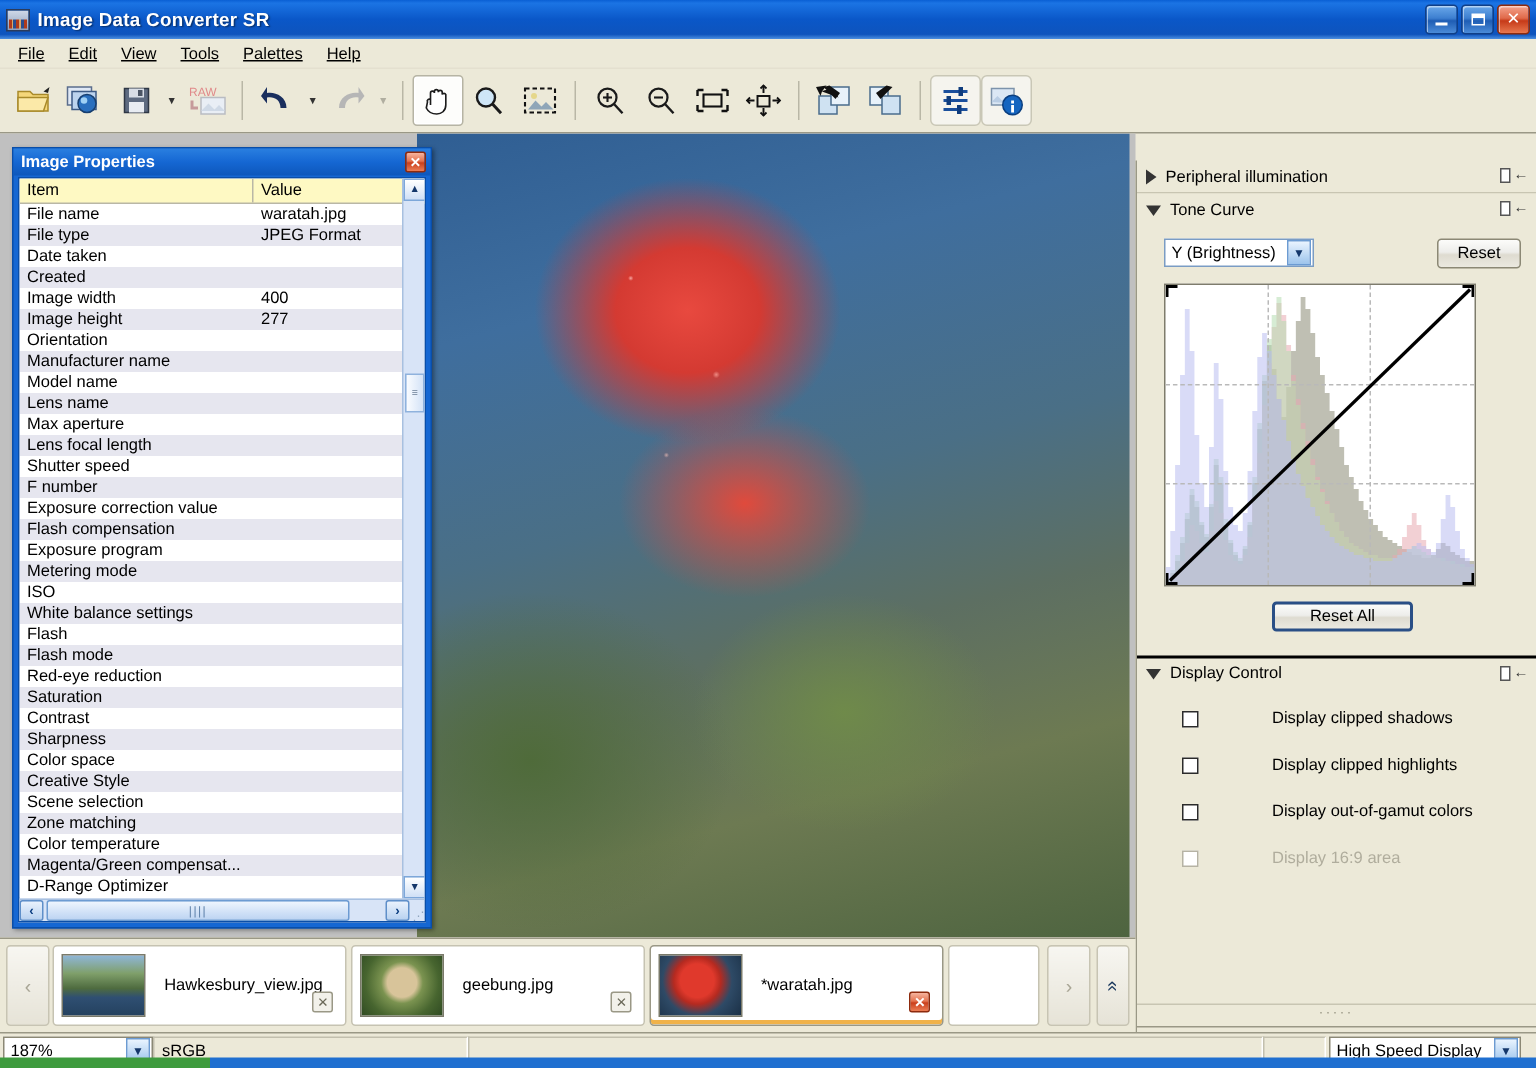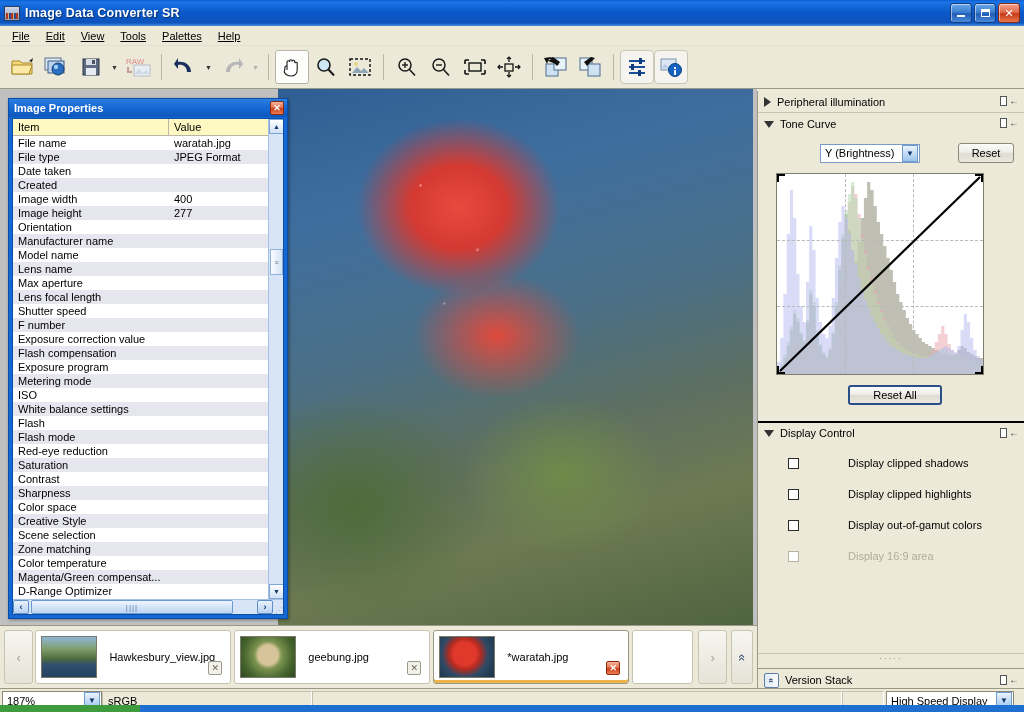--- a/index.html
+++ b/index.html
@@ -140,37 +140,37 @@
     font-size:9px; color:#0b3d80; font-weight:bold; flex:none; }
   .hs-track { flex:1; height:14px; position:relative; }
   .hs-thumb { position:absolute; left:2px; right:24px; top:0; height:14px;
     background:linear-gradient(180deg,#eef5fe,#bdd4f2); border:1px solid #6c9bd2; border-radius:2px;
     display:flex;align-items:center;justify-content:center; color:#5b7fa8; font-size:8px; letter-spacing:1px;}
   .grip { width:10px; height:15px; flex:none; display:flex;align-items:flex-end;justify-content:flex-end;
     color:#8fa5bd; font-size:8px; }
 
   
   .rpanel {
-    position:absolute; left:757px; top:91px; width:267px; height:600px;
+    position:absolute; left:757px; top:107px; width:267px; height:600px;
     background:#ece9d8; border-left:1px solid #9a9886;
   }
   .sect-head {
     height:22px; display:flex; align-items:center; padding-left:6px;
     border-bottom:1px solid #c8c5b2; font-size:11px; color:#000;
     background:#ece9d8; position:relative;
   }
   .tri { width:0;height:0; margin-right:6px; flex:none; }
   .tri.right { border-left:7px solid #333; border-top:5px solid transparent; border-bottom:5px solid transparent; }
   .tri.down { border-top:7px solid #333; border-left:5px solid transparent; border-right:5px solid transparent; }
   .dockicons { position:absolute; right:5px; top:5px; display:flex; align-items:center; gap:2px; }
   .dock-sq { width:7px; height:10px; border:1.5px solid #555; background:#fff; }
   .dock-arrow { font-size:10px; color:#333; line-height:10px; }
 
   .tone-body { padding:8px 10px 6px 18px; }
-  .row1 { display:flex; align-items:center; justify-content:space-between;margin-left:44px; }
+  .row1 { display:flex; align-items:flex-start; justify-content:space-between; }
   .combo {
     width:100px; height:19px; background:#fff; border:1px solid #7a9cc4;
     display:flex; align-items:center; font-size:11px; padding-left:4px; position:relative;
   }
   .combo .cv { flex:1; white-space:nowrap; overflow:hidden; }
   .combo-arrow {
     width:16px; height:17px; margin:0 1px 0 0; flex:none;
     background:linear-gradient(180deg,#eaf4ff,#9dc4ec); border:1px solid #6c9bd2;
     display:flex;align-items:center;justify-content:center; font-size:8px; color:#14376b;
   }

